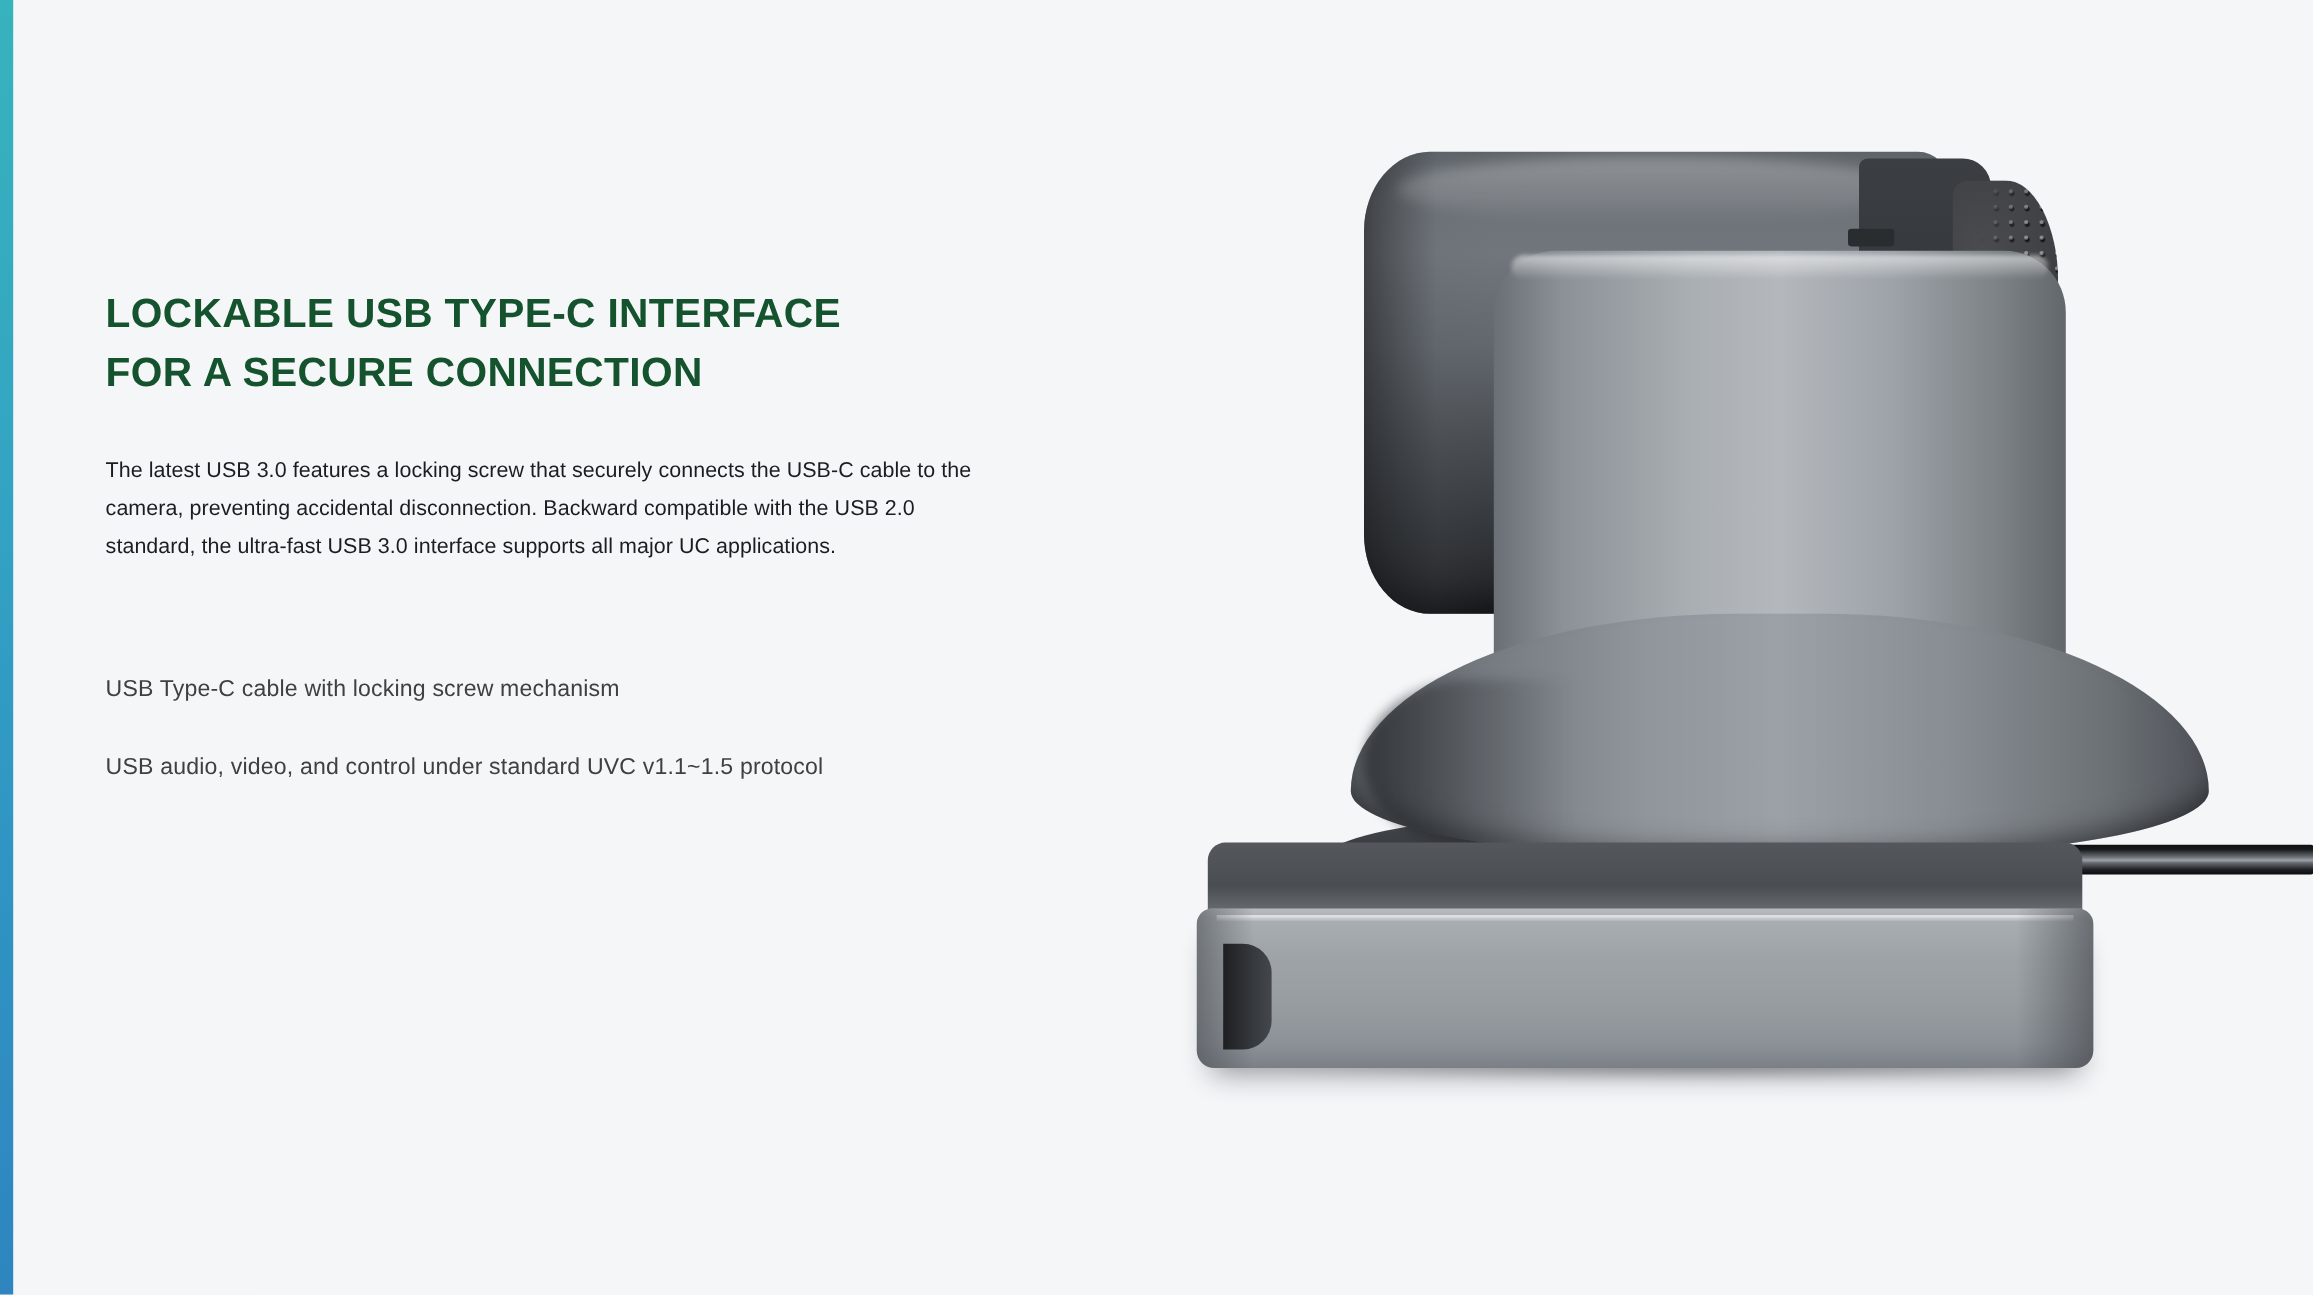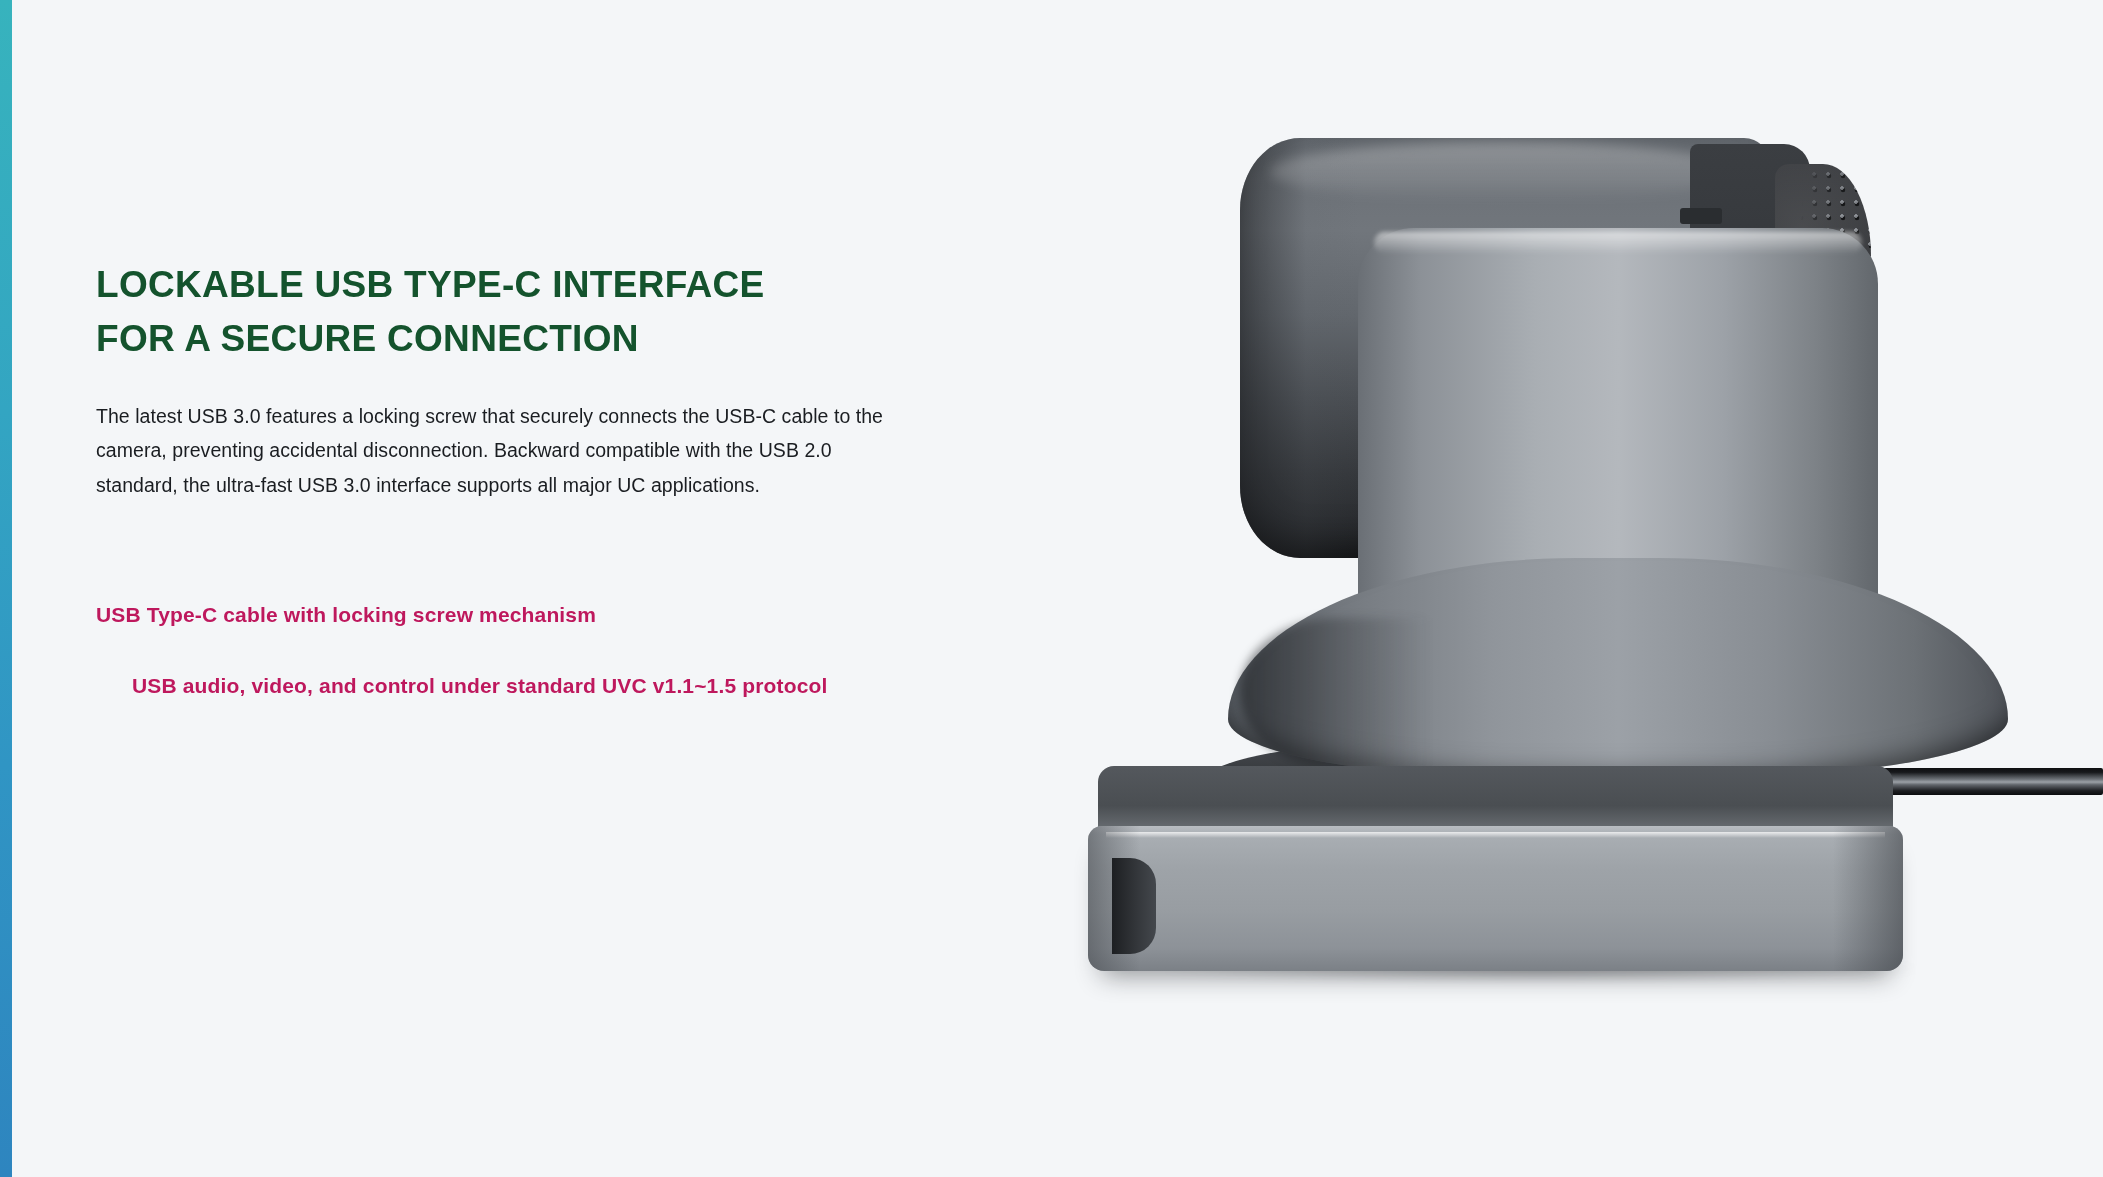--- a/index.html
+++ b/index.html
@@ -41,39 +41,39 @@
     font-weight: 700;
     line-height: 1.47;
     letter-spacing: 0.3px;
     color: #14532d;
     text-transform: uppercase;
     white-space: nowrap;
   }
   .headline-line { display:block; }
 
   .body-copy {
-    margin-top: 32px;
+    margin-top: 44px;
     font-size: 19.5px;
     line-height: 1.78;
     color: #1a1d21;
     max-width: 790px;
     letter-spacing: 0.05px;
   }
 
   .feature-list {
     margin-top: 98px;
   }
   .feature-item {
     font-size: 21px;
     line-height: 1.38;
-    font-weight: 700;
-    color: #be185d;
+    font-weight: 400;
+    color: #404040;
     letter-spacing: 0.15px;
   }
-  .feature-item + .feature-item { margin-top: 42px; margin-left: 36px; }
+  .feature-item + .feature-item { margin-top: 42px; }
 
   
   .product-stage {
     position: absolute;
     left: 1130px;
     top: 130px;
     width: 973px;
     height: 820px;
     z-index: 2;
   }

